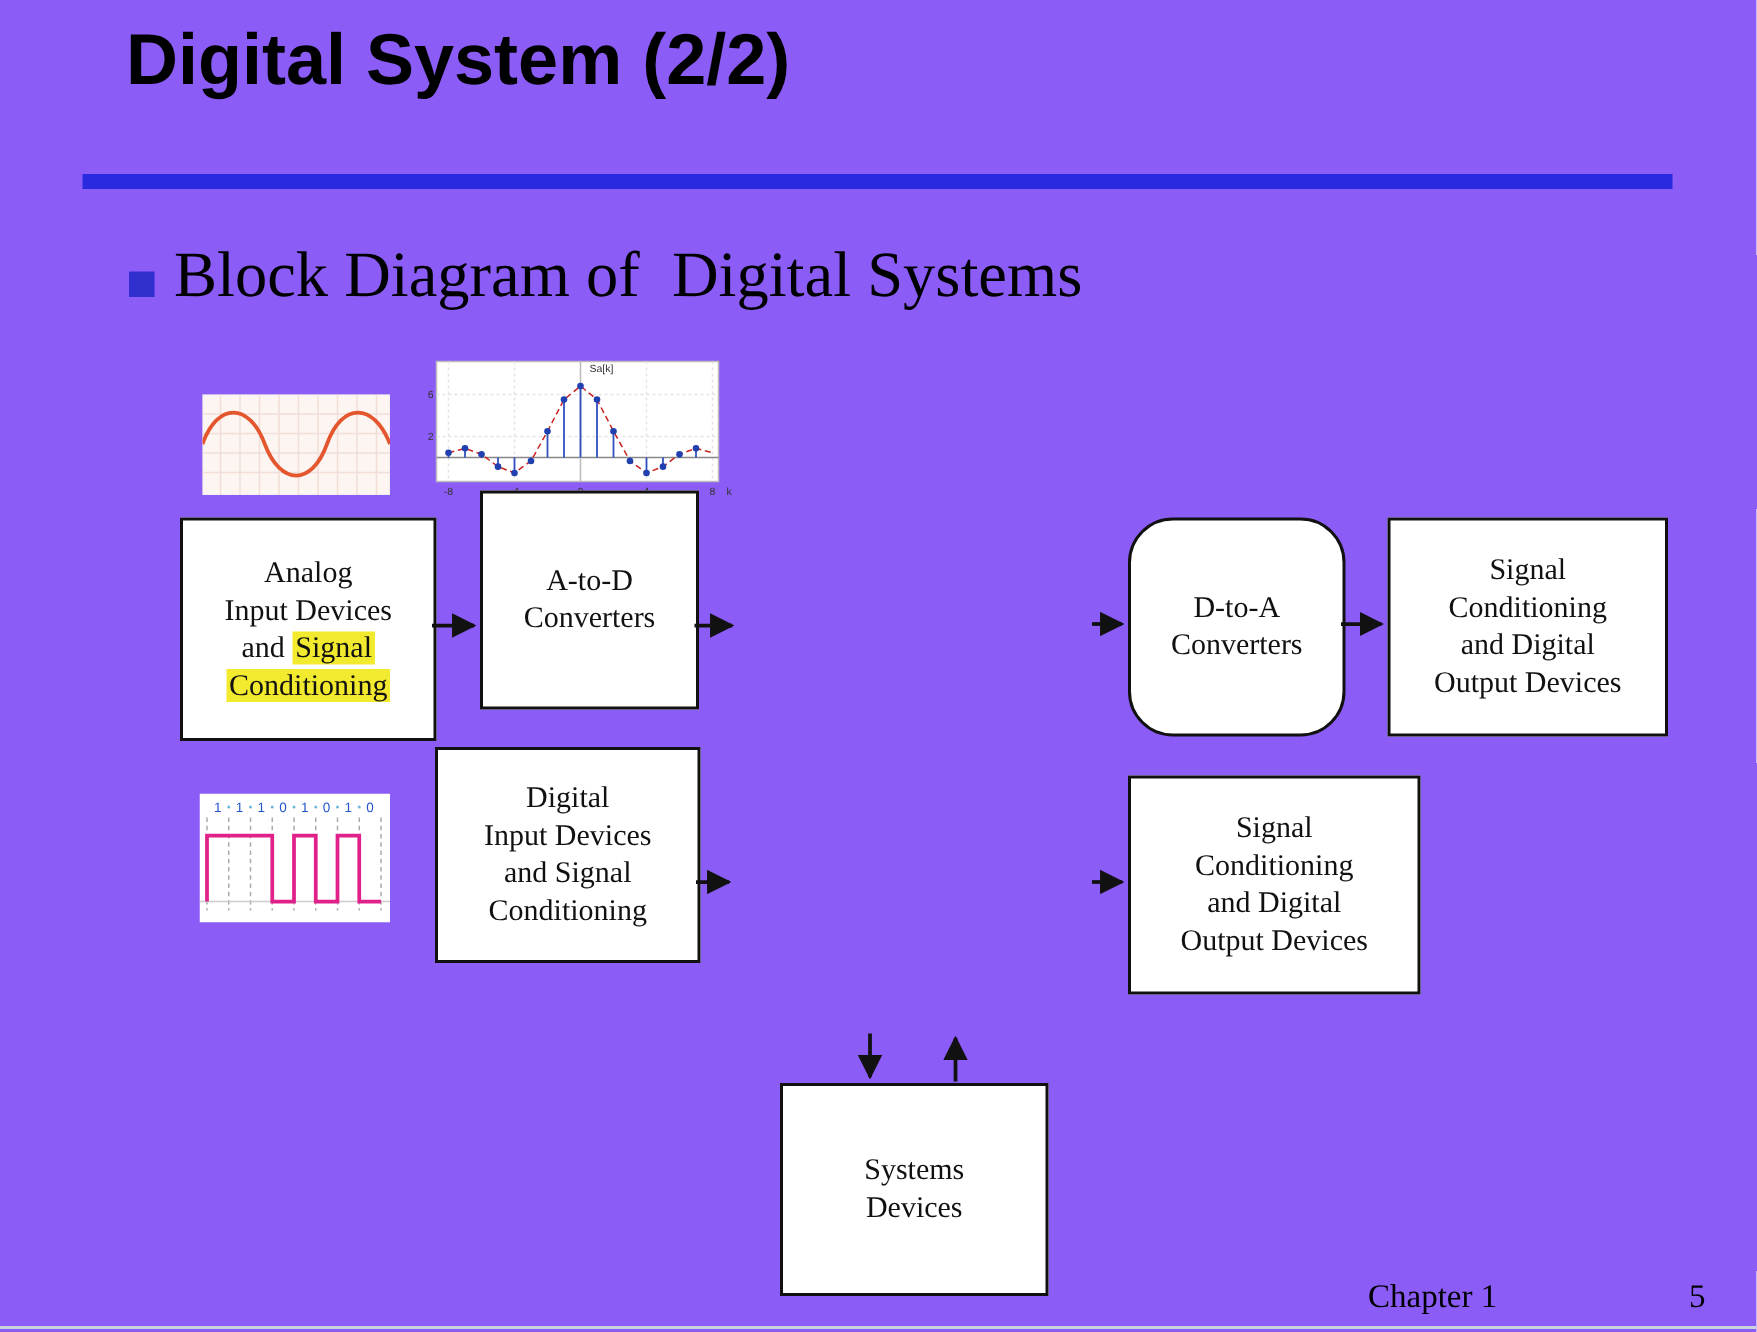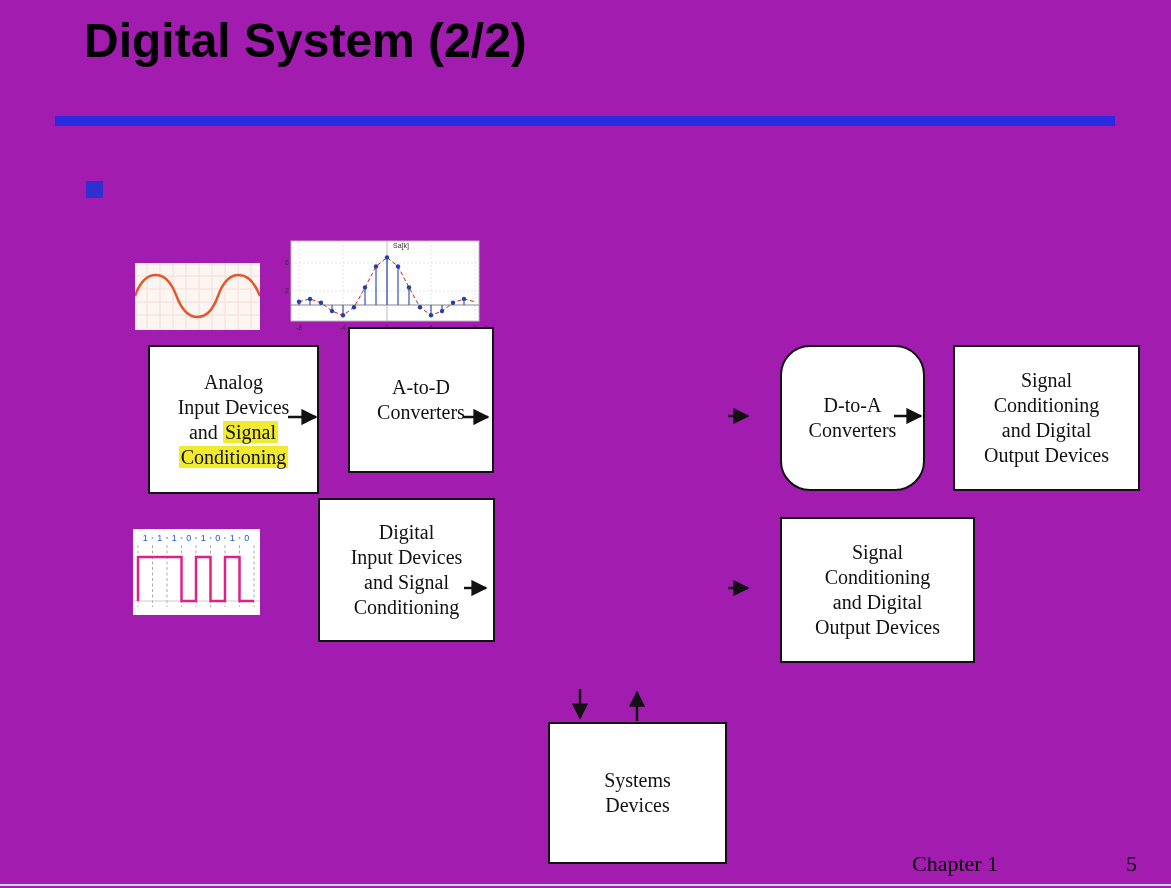--- a/index.html
+++ b/index.html
@@ -1,34 +1,34 @@
 <!DOCTYPE html>
 <html><head>
 <meta charset="utf-8">
 <style>
   html,body{margin:0;padding:0;background:#fff;}
   .slide{
-    position:relative;width:1171px;height:888px;background:#a21caf;
+    position:relative;width:1171px;height:888px;background:#8b5cf6;
     overflow:hidden;font-family:"Liberation Serif",serif;color:#000;
   }
   .slide-title{
     position:absolute;left:84px;top:16px;
     font-family:"Liberation Sans",sans-serif;font-weight:700;font-size:48px;line-height:1.05;
     color:#000;
   }
   .title-rule{position:absolute;left:55px;top:116px;width:1060px;height:10px;background:#2a2ae0;}
   .bullet-marker{position:absolute;left:86px;top:181px;width:17px;height:17px;background:#3030cf;}
   .bullet-text{
     position:absolute;left:116px;top:160px;font-size:43px;line-height:1.1;white-space:pre;color:#000;
   }
   
   .dbox{
     position:absolute;border:2.5px solid #111;background:#fff;
     display:flex;flex-direction:column;align-items:center;justify-content:center;
-    text-align:center;font-size:20px;line-height:25px;color:#111;margin-left:28px;
+    text-align:center;font-size:20px;line-height:25px;color:#111;
   }
   #box-analog{left:120px;top:345px;width:167px;height:145px;}
   #box-atod{left:320px;top:327px;width:142px;height:142px;font-family:Liberation Serif, serif;}
   #box-dsp{left:492px;top:343px;width:235px;height:345px;border-color:#29b0e6;}
   #box-dtoa{left:752px;top:345px;width:141px;height:142px;border-radius:30px;}
   #box-sc-top{left:925px;top:345px;width:183px;height:142px;}
   #box-digital{left:290px;top:498px;width:173px;height:140px;}
   #box-sc-bottom{left:752px;top:517px;width:191px;height:142px;}
   #box-memory{left:520px;top:722px;width:175px;height:138px;}
   .hl{background:#f2ea2e;padding:0 2px;}
@@ -46,20 +46,21 @@
 </style>
 </head>
 <body>
 
 <div class="slide">
 
   <div class="slide-title">Digital System (2/2)</div>
   <div class="title-rule"></div>
 
   <span class="bullet-marker"></span>
+  <div class="bullet-text">Block Diagram of  Digital Systems</div>
 
   <svg id="sine-thumb" class="thumb" width="125" height="67" viewBox="0 0 125 67">
     <rect x="0" y="0" width="125" height="67" fill="#fdf5f2" stroke="#eee"></rect>
     <g stroke="#f0ded7" stroke-width="1">
       <line x1="12" y1="0" x2="12" y2="67"></line>
         <line x1="25" y1="0" x2="25" y2="67"></line>
       <line x1="38" y1="0" x2="38" y2="67"></line>
         <line x1="51" y1="0" x2="51" y2="67"></line>
       <line x1="64" y1="0" x2="64" y2="67"></line>
         <line x1="77" y1="0" x2="77" y2="67"></line>

